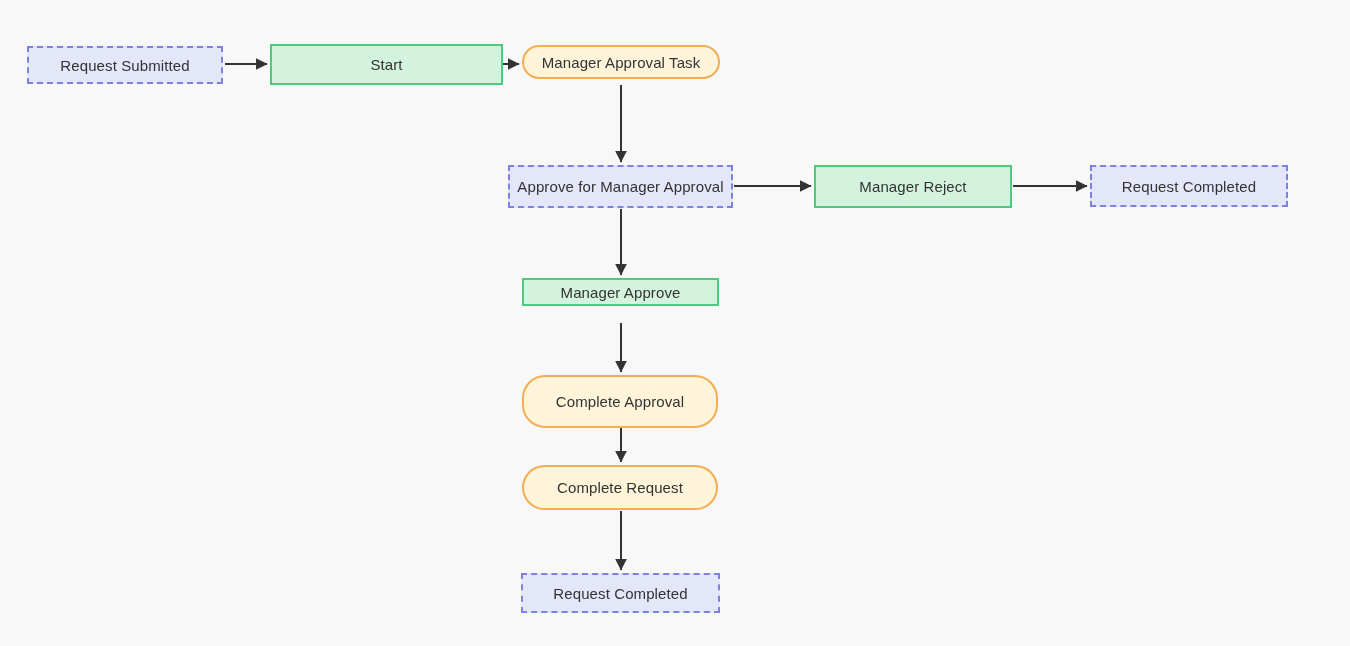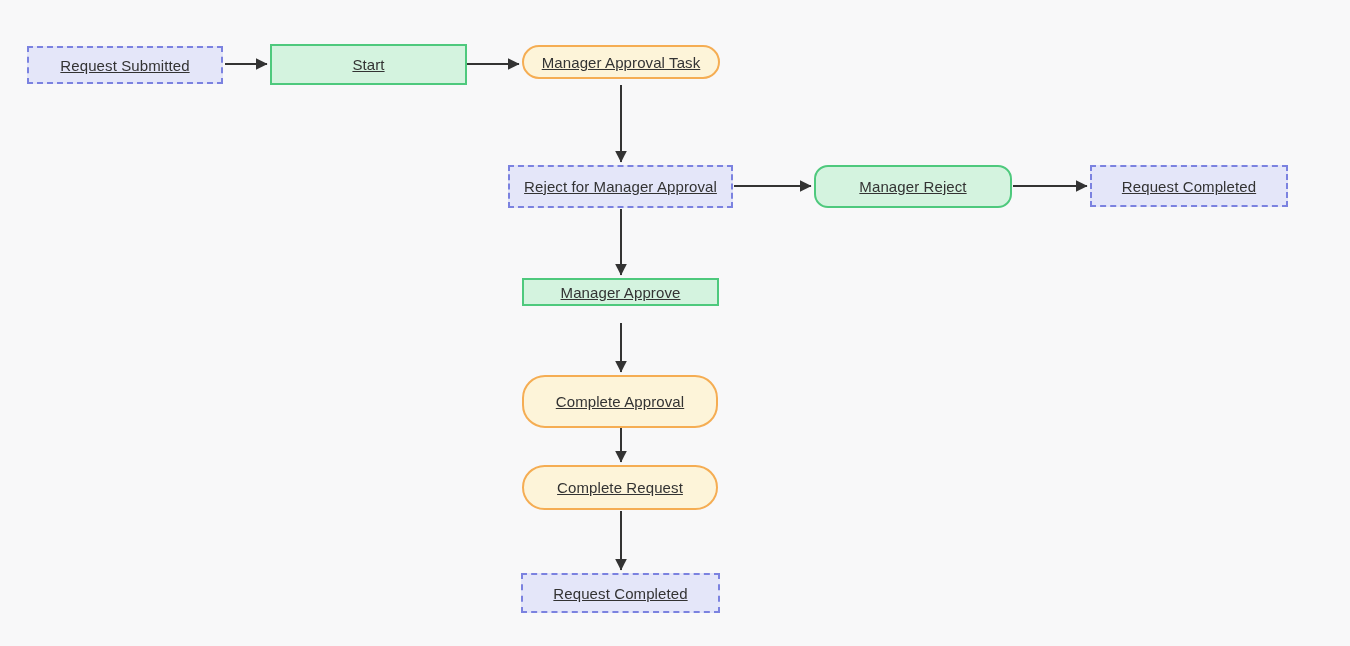--- a/index.html
+++ b/index.html
@@ -33,21 +33,20 @@
     box-sizing: border-box;
     display: flex;
     align-items: center;
     justify-content: center;
     text-align: center;
     font-size: 15px;
     color: var(--text, #333333);
     letter-spacing: 0.1px;
     cursor: pointer;
     user-select: none;
-    text-decoration: underline;
   }
   .node-state {
     background: var(--state-fill, #e4e6f9);
     border: 2px dashed var(--state-border, #7b82e0);
   }
   .node-action {
     background: var(--action-fill, #d4f3df);
     border: 2px solid var(--action-border, #4ec97d);
   }
   .node-task {
@@ -76,33 +75,33 @@
     <line class="edge" x1="621" y1="209" x2="621" y2="275" marker-end="url(#arrowhead)"></line>
     <line class="edge" x1="621" y1="323" x2="621" y2="372" marker-end="url(#arrowhead)"></line>
     <line class="edge" x1="621" y1="421" x2="621" y2="462" marker-end="url(#arrowhead)"></line>
     <line class="edge" x1="621" y1="511" x2="621" y2="570" marker-end="url(#arrowhead)"></line>
   </svg>
 
   <div class="node node-state" style="left:27px; top:46px; width:196px; height:38px;">
     <span class="node-label">Request Submitted</span>
   </div>
 
-  <div class="node node-action" style="left:270px; top:44px; width:197px; height:41px;">
+  <div class="node node-action" style="left:270px; top:44px; width:233px; height:41px;">
     <span class="node-label">Start</span>
   </div>
 
   <div class="node node-task" style="left:522px; top:45px; width:198px; height:34px; border-radius:20px;">
     <span class="node-label">Manager Approval Task</span>
   </div>
 
   <div class="node node-state" style="left:508px; top:165px; width:225px; height:43px;">
-    <span class="node-label">Reject for Manager Approval</span>
+    <span class="node-label">Approve for Manager Approval</span>
   </div>
 
-  <div class="node node-action" style="left:814px; top:165px; width:198px; height:43px;border-radius:14px;">
+  <div class="node node-action" style="left:814px; top:165px; width:198px; height:43px;">
     <span class="node-label">Manager Reject</span>
   </div>
 
   <div class="node node-state" style="left:1090px; top:165px; width:198px; height:42px;">
     <span class="node-label">Request Completed</span>
   </div>
 
   <div class="node node-action" style="left:522px; top:278px; width:197px; height:28px;">
     <span class="node-label">Manager Approve</span>
   </div>

